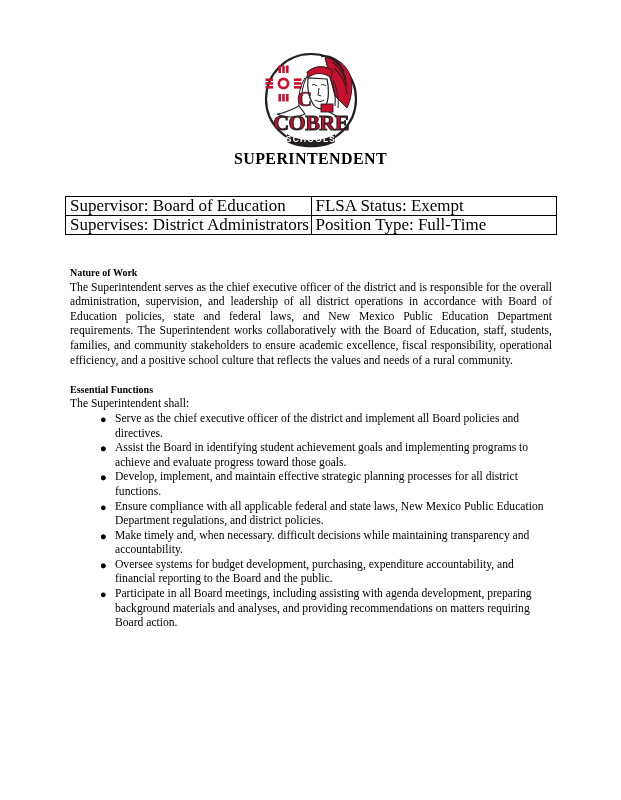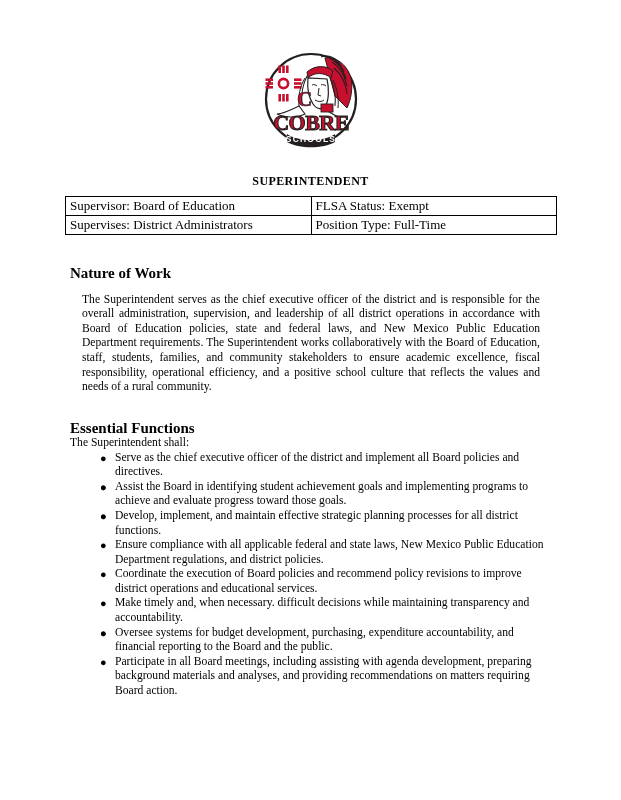--- a/index.html
+++ b/index.html
@@ -36,37 +36,37 @@
     width: 96px;
     height: 98px;
   }
   .logo svg { display: block; }
 
   
   .doc-title {
     position: absolute;
     left: 0;
     right: 0;
-    top: 174px;
+    top: 150px;
     text-align: center;
-    font-size: 12px;
+    font-size: 16px;
     font-weight: bold;
     letter-spacing: 0.4px;
     font-family: "Liberation Serif", "DejaVu Serif", serif;
   }
 
   
   .info-table {
     position: absolute;
     left: 65px;
     top: 196px;
     width: 492px;
     border-collapse: collapse;
     table-layout: fixed;
-    font-size: 13px;
+    font-size: 17px;
     padding-left: 36px;
   }
   .info-table td {
     border: 1px solid #000000;
     padding: 1px 4px 2px 4px;
     height: 15px;
     vertical-align: middle;
     line-height: 14px;
     white-space: nowrap;
     overflow: hidden;
@@ -78,25 +78,25 @@
   .content {
     position: absolute;
     left: 70px;
     top: 266px;
     width: 482px;
     font-size: 11.6px;
     line-height: 14.6px;
   }
   .section-head {
     font-weight: bold;
-    font-size: 15px;
+    font-size: 10px;
     margin: 0 0 0 0;
   }
   .para {
-    margin: 12px;
+    margin: 0;
     text-align: justify;
     text-justify: inter-word;
   }
   .spacer-line { height: 14.6px; }
 
   .lead-line { margin: 0; }
 
   ul.functions {
     list-style: none;
     margin: 0;
@@ -230,21 +230,20 @@
       <li>
         <span class="dot">●</span>
         <span>Develop, implement, and maintain effective strategic planning processes for all district functions.</span>
       </li>
       <li>
         <span class="dot">●</span>
         <span>Ensure compliance with all applicable federal and state laws, New Mexico Public Education Department regulations, and district policies.</span>
       </li>
       <li>
         <span class="dot">●</span>
-        <span>Coordinate the execution of Board policies and recommend policy revisions to improve district operations and educational services.</span>
       </li>
       <li>
         <span class="dot">●</span>
         <span>Make timely and, when necessary. difficult decisions while maintaining transparency and accountability.</span>
       </li>
       <li>
         <span class="dot">●</span>
       </li>
       <li>
         <span class="dot">●</span>

